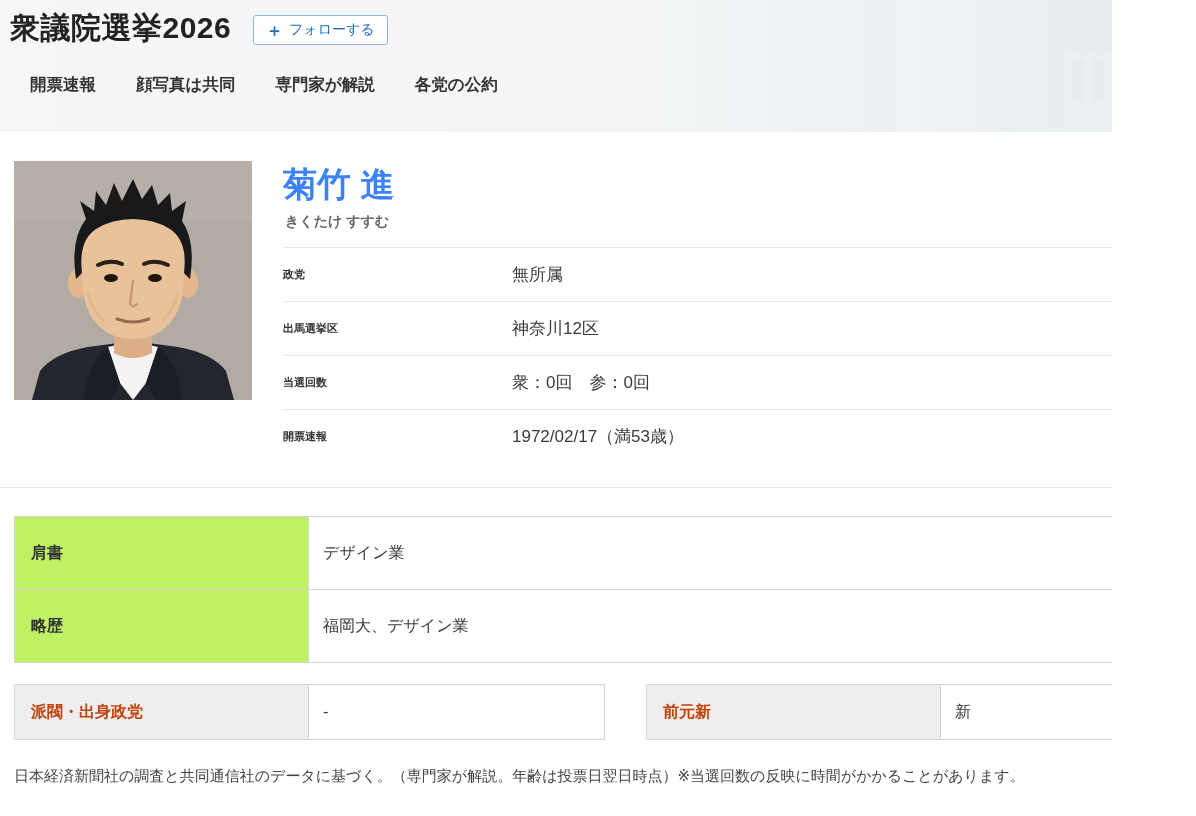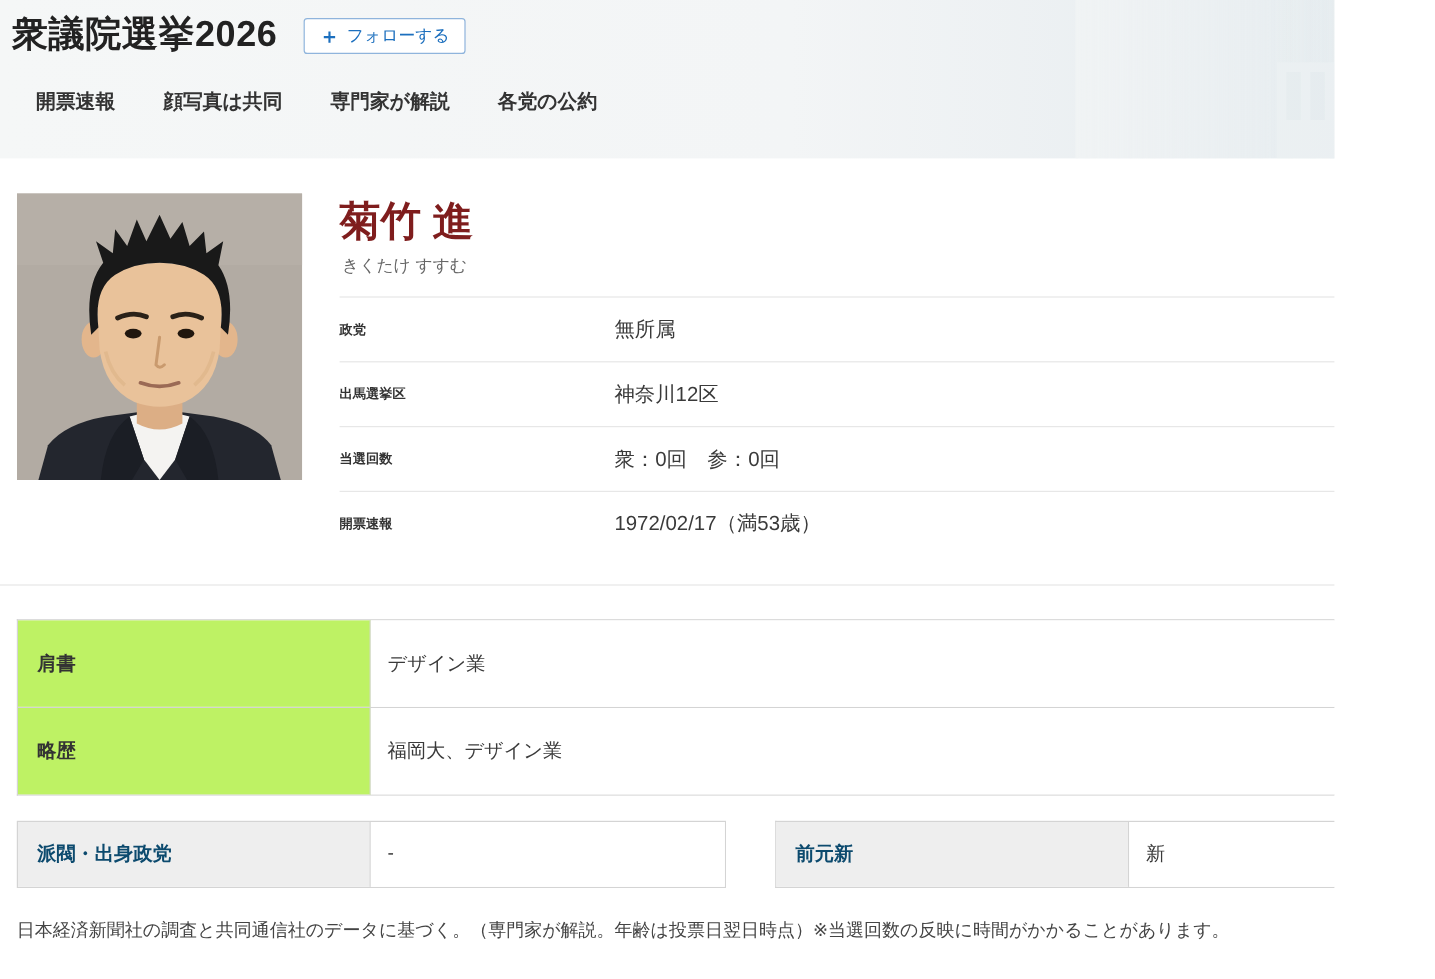--- a/index.html
+++ b/index.html
@@ -14,22 +14,22 @@
     letter-spacing:.5px;}
   .follow-btn{position:absolute;left:253px;top:15px;height:28px;display:flex;align-items:center;
     gap:6px;padding:0 12px;background:#ffffff;border:1px solid #8fb4dc;border-radius:3px;
     color:#1c6fbe;font-size:14px;cursor:pointer;}
   .follow-btn .plus{font-size:17px;font-weight:bold;line-height:1;color:#1c6fbe;}
   .main-nav{position:absolute;left:30px;top:74px;display:flex;gap:40px;}
   .nav-item{font-size:16.5px;font-weight:bold;color:#333;cursor:pointer;white-space:nowrap;}
 
   
   .photo-frame{position:absolute;left:14px;top:161px;width:238px;height:239px;overflow:hidden;}
-  .cand-name{position:absolute;left:283px;top:162px;font-size:34px;font-weight:bold;color:#7f1d1d;}
-  .cand-kana{position:absolute;left:285px;top:213px;font-size:14px;color:#666;}
+  .cand-name{position:absolute;left:283px;top:162px;font-size:34px;font-weight:bold;color:#3b82f6;}
+  .cand-kana{position:absolute;left:285px;top:213px;font-size:14px;color:#666;font-weight:bold;}
 
   .profile-rows{position:absolute;left:283px;top:247px;width:913px;}
   .p-row{display:flex;align-items:center;height:53px;border-top:1px solid #e7e7e7;}
   .p-row .p-label{flex:0 0 229px;font-size:11px;font-weight:bold;color:#333;}
   .p-row .p-value{font-size:17px;color:#3a3a3a;}
 
   .section-divider{position:absolute;left:0;top:487px;width:1196px;height:0;
     border-top:1px solid #e7e7e7;}
 
   
@@ -42,21 +42,21 @@
     font-size:16px;font-weight:bold;color:#333;}
   .c-value{flex:1;display:flex;align-items:center;padding-left:14px;font-size:16px;color:#3a3a3a;
     background:#fff;}
 
   
   .mini-table{position:absolute;top:684px;height:56px;border:1px solid #d4d4d4;
     box-sizing:border-box;display:flex;}
   .mini-table.left{left:14px;width:591px;}
   .mini-table.right{left:646px;width:550px;border-right:none;}
   .m-label{background:#eeeeee;border-right:1px solid #d4d4d4;display:flex;align-items:center;
-    padding-left:16px;box-sizing:border-box;font-size:16px;font-weight:bold;color:#0c4a6e;}
+    padding-left:16px;box-sizing:border-box;font-size:16px;font-weight:bold;color:#c2410c;}
   .mini-table.left .m-label{flex:0 0 294px;}
   .mini-table.right .m-label{flex:0 0 294px;}
   .m-value{flex:1;display:flex;align-items:center;padding-left:14px;font-size:16px;color:#3a3a3a;
     background:#fff;}
 
   .footer-note{position:absolute;left:14px;top:766px;width:1180px;font-size:15px;color:#444;
     line-height:20px;}
 </style>
 </head>
 <body>

